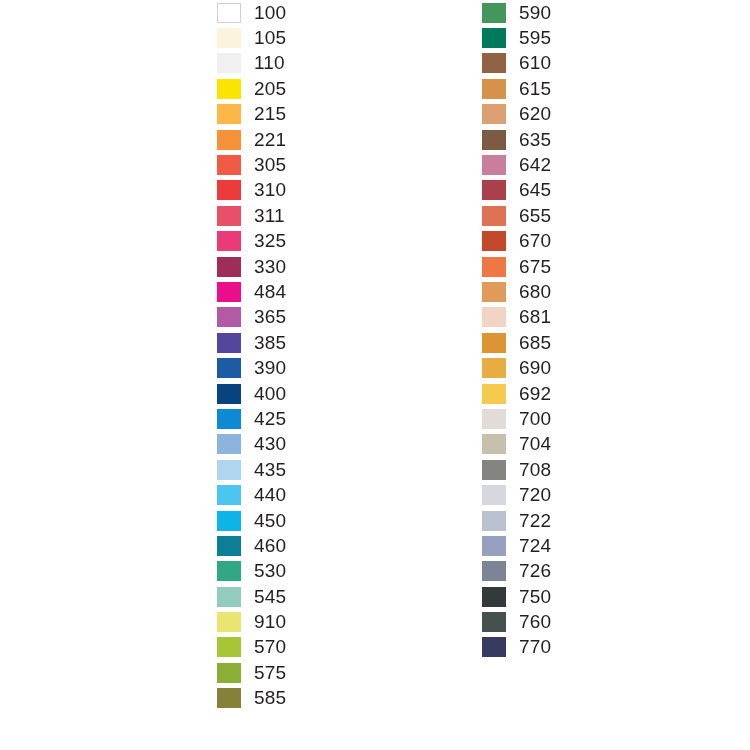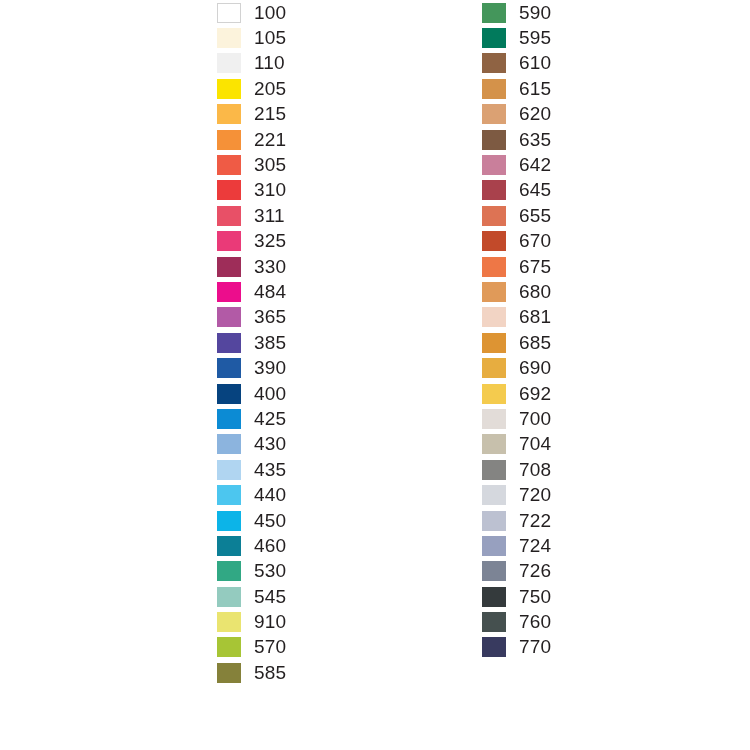--- a/index.html
+++ b/index.html
@@ -153,20 +153,24 @@
       </div>
       <div class="swatch-row">
         <div class="swatch-chip" style="background: rgb(234, 228, 112);"></div>
         <span class="swatch-label">910</span>
       </div>
       <div class="swatch-row">
         <div class="swatch-chip" style="background: rgb(167, 197, 53);"></div>
         <span class="swatch-label">570</span>
       </div>
       <div class="swatch-row">
+        <div class="swatch-chip" style="background: rgb(138, 174, 54);"></div>
+        <span class="swatch-label">575</span>
+      </div>
+      <div class="swatch-row">
         <div class="swatch-chip" style="background: rgb(133, 129, 58);"></div>
         <span class="swatch-label">585</span>
       </div>
     </div>
   <div class="swatch-column" id="column-right">
       <div class="swatch-row">
         <div class="swatch-chip" style="background: rgb(68, 150, 91);"></div>
         <span class="swatch-label">590</span>
       </div>
       <div class="swatch-row">

